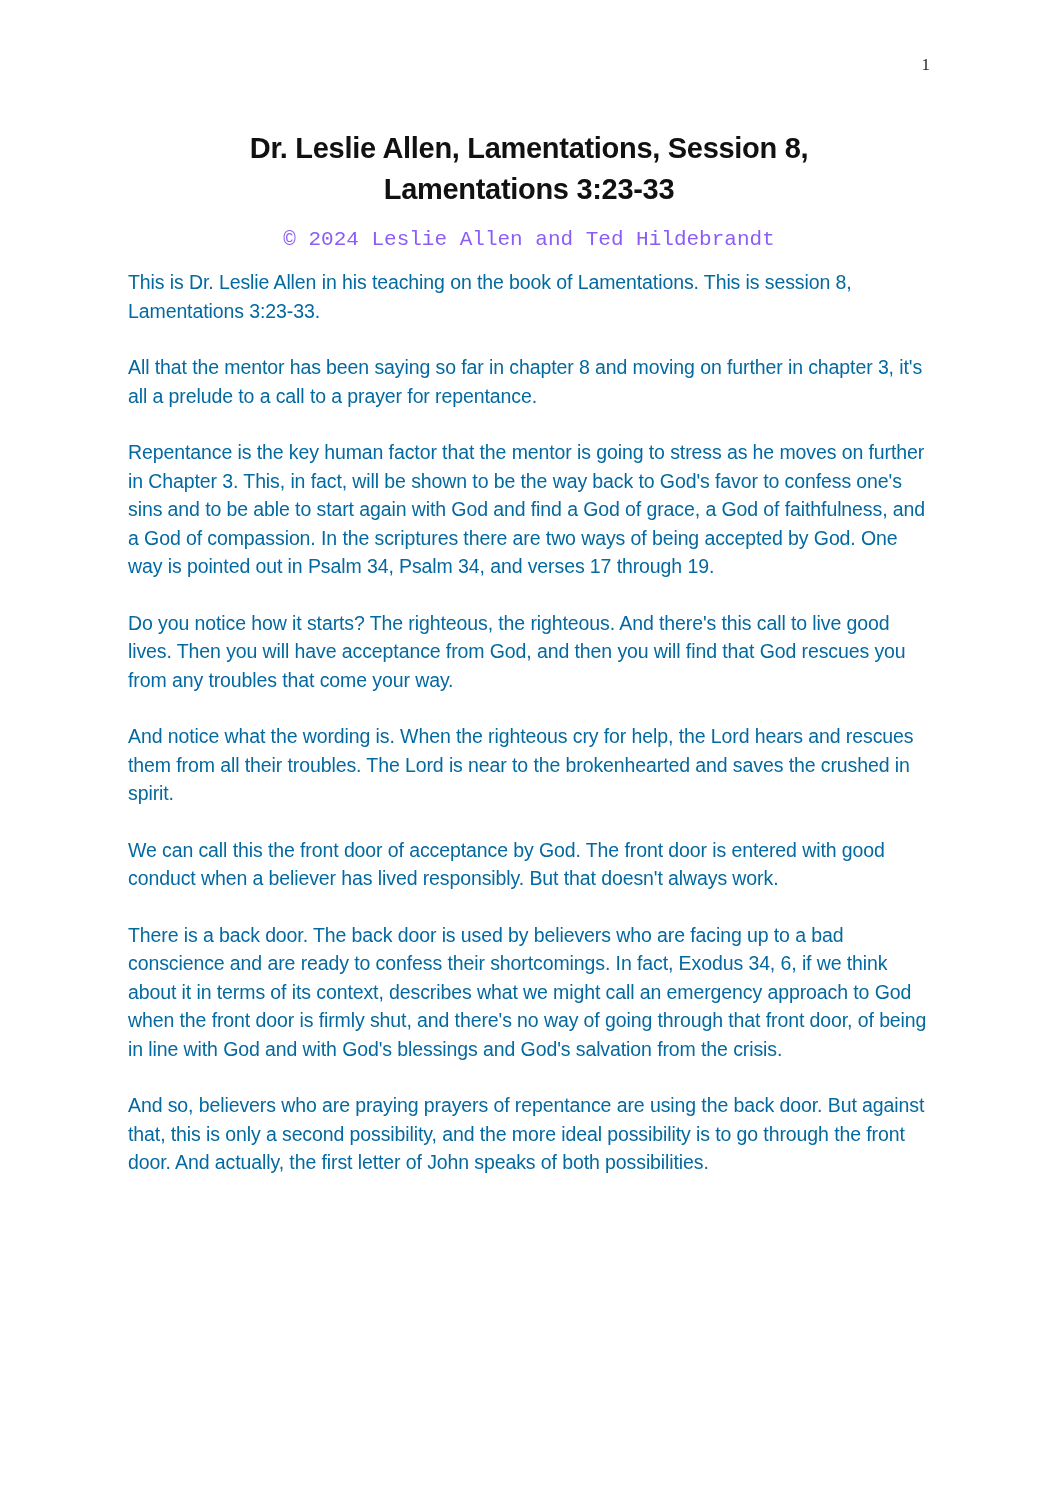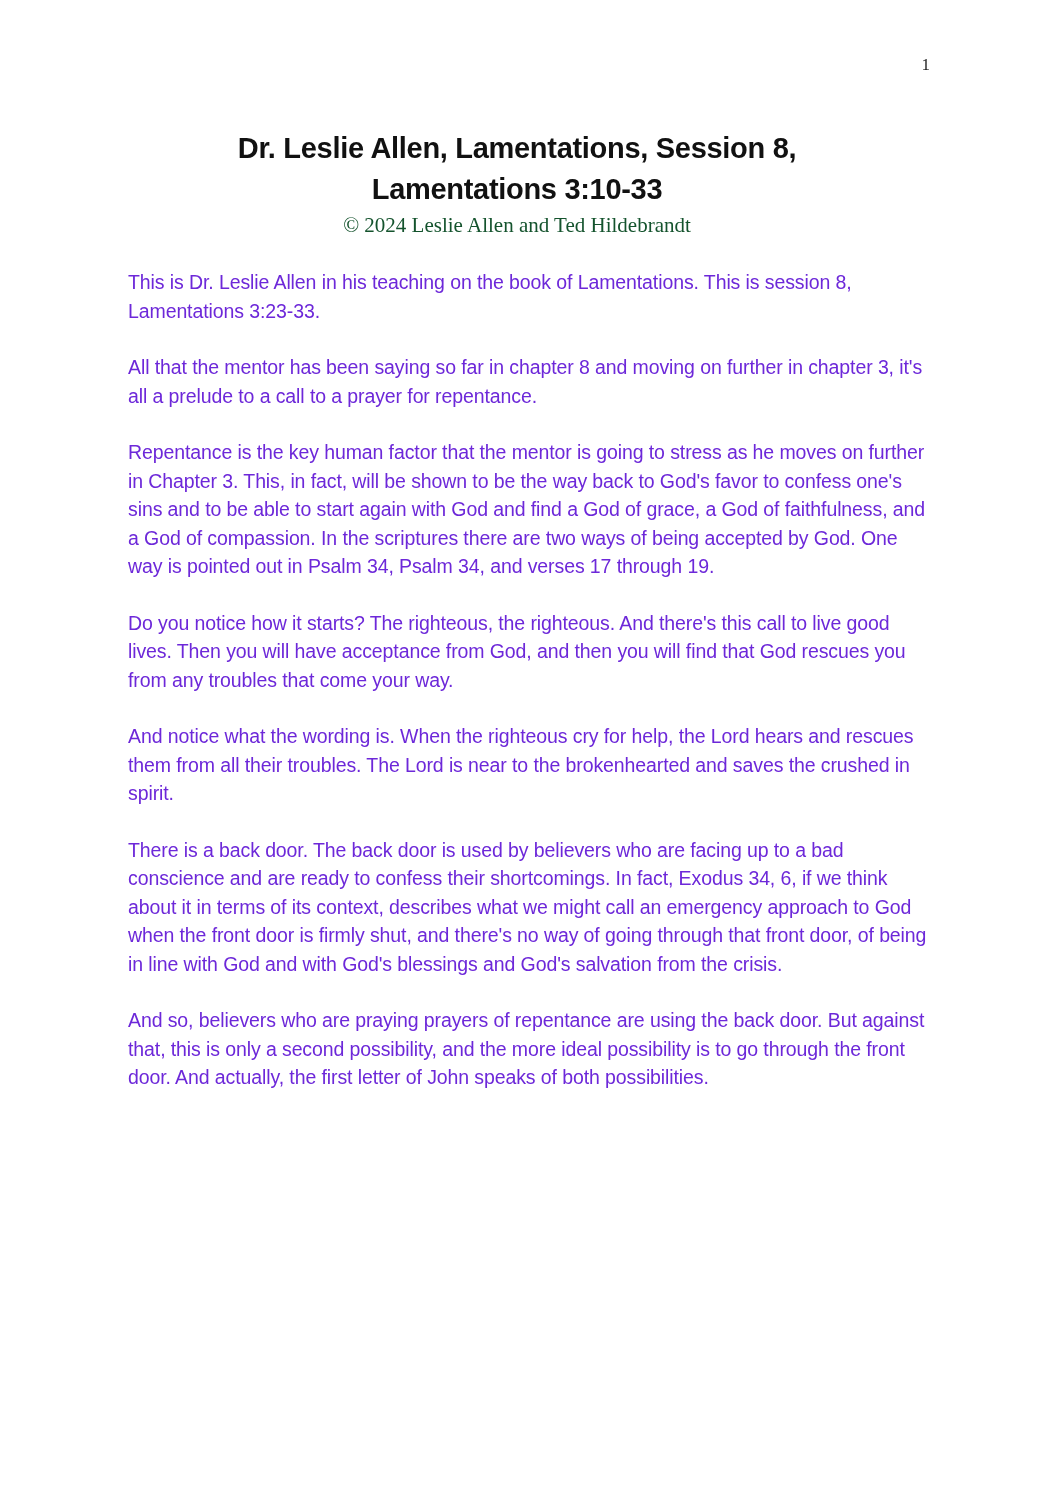--- a/index.html
+++ b/index.html
@@ -21,72 +21,73 @@
     position: absolute;
     top: 55px;
     right: 128px;
     font-family: "Liberation Serif", serif;
     font-size: 17px;
     color: #1f1f1f;
   }
   .doc-header {
     position: absolute;
     top: 128px;
-    left: 116px;
+    left: 128px;
     width: 802px;
     text-align: center;
   }
   .doc-title {
     font-family: "Liberation Sans", sans-serif;
     font-weight: 700;
     font-size: 29px;
     line-height: 41px;
     color: #111111;
     letter-spacing: -0.3px;
     margin: 0;
   }
   .doc-copyright {
-    font-family: Liberation Serif, serif;
+    font-family: Liberation Mono, monospace;
     font-size: 21px;
     line-height: 27px;
-    color: #14532d;
-    margin-top: 2px;
+    color: #8b5cf6;
+    margin-top: 16px;
   }
   .doc-body {
     position: absolute;
     top: 268px;
     left: 128px;
     width: 804px;
   }
   .doc-body p {
     margin: 0 0 28px 0;
     font-size: 19.5px;
     line-height: 28.5px;
     letter-spacing: -0.1px;
-    color: #6d28d9;
+    color: #0369a1;
   }
 </style>
 </head>
 <body>
 
 <div class="page">
 
   <div class="page-number">1</div>
 
   <div class="doc-header">
     <h1 class="doc-title">
       <span>Dr. Leslie Allen, Lamentations, Session 8,</span><br>
-      <span>Lamentations 3:10-33</span>
+      <span>Lamentations 3:23-33</span>
     </h1>
     <div class="doc-copyright">© 2024 Leslie Allen and Ted Hildebrandt</div>
   </div>
 
   <div class="doc-body">
     <p>This is Dr. Leslie Allen in his teaching on the book of Lamentations. This is session 8, Lamentations 3:23-33.</p>
     <p>All that the mentor has been saying so far in chapter 8 and moving on further in chapter 3, it's all a prelude to a call to a prayer for repentance.</p>
     <p>Repentance is the key human factor that the mentor is going to stress as he moves on further in Chapter 3. This, in fact, will be shown to be the way back to God's favor to confess one's sins and to be able to start again with God and find a God of grace, a God of faithfulness, and a God of compassion. In the scriptures there are two ways of being accepted by God. One way is pointed out in Psalm 34, Psalm 34, and verses 17 through 19.</p>
     <p>Do you notice how it starts? The righteous, the righteous. And there's this call to live good lives. Then you will have acceptance from God, and then you will find that God rescues you from any troubles that come your way.</p>
     <p>And notice what the wording is. When the righteous cry for help, the Lord hears and rescues them from all their troubles. The Lord is near to the brokenhearted and saves the crushed in spirit.</p>
+    <p>We can call this the front door of acceptance by God. The front door is entered with good conduct when a believer has lived responsibly. But that doesn't always work.</p>
     <p>There is a back door. The back door is used by believers who are facing up to a bad conscience and are ready to confess their shortcomings. In fact, Exodus 34, 6, if we think about it in terms of its context, describes what we might call an emergency approach to God when the front door is firmly shut, and there's no way of going through that front door, of being in line with God and with God's blessings and God's salvation from the crisis.</p>
     <p>And so, believers who are praying prayers of repentance are using the back door. But against that, this is only a second possibility, and the more ideal possibility is to go through the front door. And actually, the first letter of John speaks of both possibilities.</p>
   </div>
 
 </div>
 
 </body></html>

